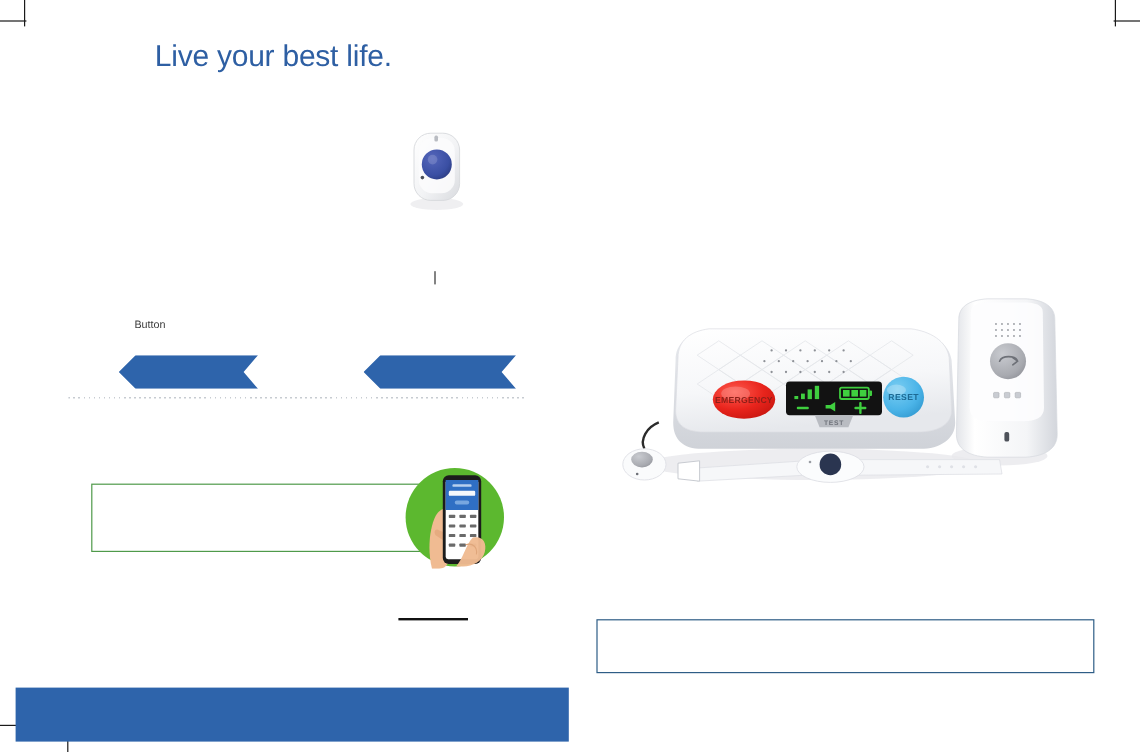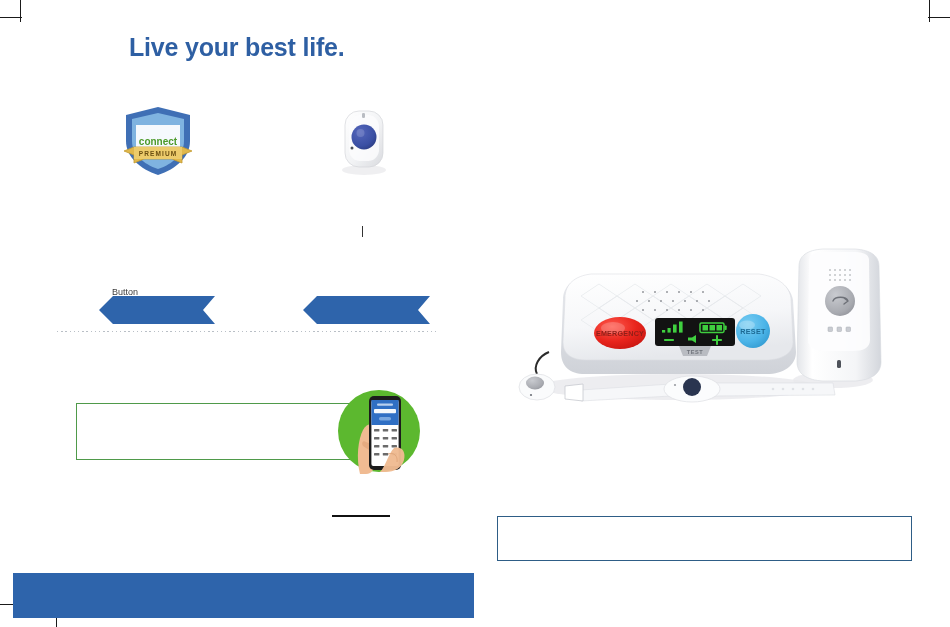--- a/index.html
+++ b/index.html
@@ -16,42 +16,41 @@
   .abs{position:absolute;}
 
   
   .crop{position:absolute;background:#1a1a1a;}
   .crop.v{width:1px;height:22px;}
   .crop.h{height:1px;width:22px;}
 
   
   #headline{
     left:129px;top:33px;
-    font-size:25px;font-weight:bold;
+    font-size:25px;font-weight:normal;
     color:#2e5fa3;
     letter-spacing:-0.2px;
     white-space:nowrap;
   }
 
   
   #badge{left:120px;top:105px;width:76px;height:72px;}
   #badge svg{display:block;}
 
   
   #pendant-device{left:336px;top:107px;width:56px;height:70px;}
 
   
   #caret-tick{left:362px;top:226px;width:1px;height:11px;background:#333;}
 
   
   #button-label{
     left:112px;top:265px;
     font-size:9px;color:#3c3c3c;
     white-space:nowrap;
-    margin-top:22px;
   }
 
   
   .chevron{height:28px;}
   #chevron-left{left:99px;top:296px;width:116px;}
   #chevron-right{left:303px;top:296px;width:127px;}
   .chevron svg{display:block;width:100%;height:100%;}
 
   
   #dotted-rule{
@@ -98,31 +97,20 @@
 
   <div class="crop v abs" style="left:20px;top:0;"></div>
   <div class="crop h abs" style="left:0;top:17px;"></div>
   <div class="crop v abs" style="left:929px;top:0;"></div>
   <div class="crop h abs" style="left:928px;top:17px;"></div>
   <div class="crop h abs" style="left:0;top:604px;"></div>
   <div class="crop v abs" style="left:56px;top:605px;"></div>
 
   <div class="abs" id="headline">Live your best life.</div>
 
-  <div class="abs" id="badge">
-    <svg viewBox="0 0 76 72" width="76" height="72" aria-hidden="true">
-      <path d="M38 2 L70 10 L70 36 C70 52 56 64 38 70 C20 64 6 52 6 36 L6 10 Z" fill="#3f6fb5"></path>
-      <path d="M38 8 L64 14 L64 36 C64 49 53 59 38 64 C23 59 12 49 12 36 L12 14 Z" fill="#7fb3e0"></path>
-      <rect x="16" y="20" width="44" height="26" fill="#ffffff" opacity="0.92"></rect>
-      <text x="38" y="40" text-anchor="middle" font-family="Liberation Sans, sans-serif" font-size="10" font-weight="bold" fill="#4c9a2a">connect</text>
-      <path d="M4 46 L14 42 L62 42 L72 46 L62 50 L62 58 L52 54 L24 54 L14 58 L14 50 Z" fill="#e0b84c" stroke="#c49a2e" stroke-width="0.8"></path>
-      <path d="M14 42 L62 42 L62 54 L14 54 Z" fill="#eccb6b"></path>
-      <text x="38" y="51" text-anchor="middle" font-family="Liberation Sans, sans-serif" font-size="6.5" font-weight="bold" letter-spacing="1.1" fill="#6b4f12">PREMIUM</text>
-    </svg>
-  </div>
 
   <div class="abs" id="pendant-device">
     <svg viewBox="0 0 56 70" width="56" height="70" aria-hidden="true">
       <defs>
         <linearGradient id="pendGrad" x1="0" y1="0" x2="1" y2="1">
           <stop offset="0%" stop-color="#ffffff"></stop>
           <stop offset="55%" stop-color="#f2f3f5"></stop>
           <stop offset="100%" stop-color="#d9dbdf"></stop>
         </linearGradient>
         <radialGradient id="pendBtn" cx="0.35" cy="0.3" r="0.8">

